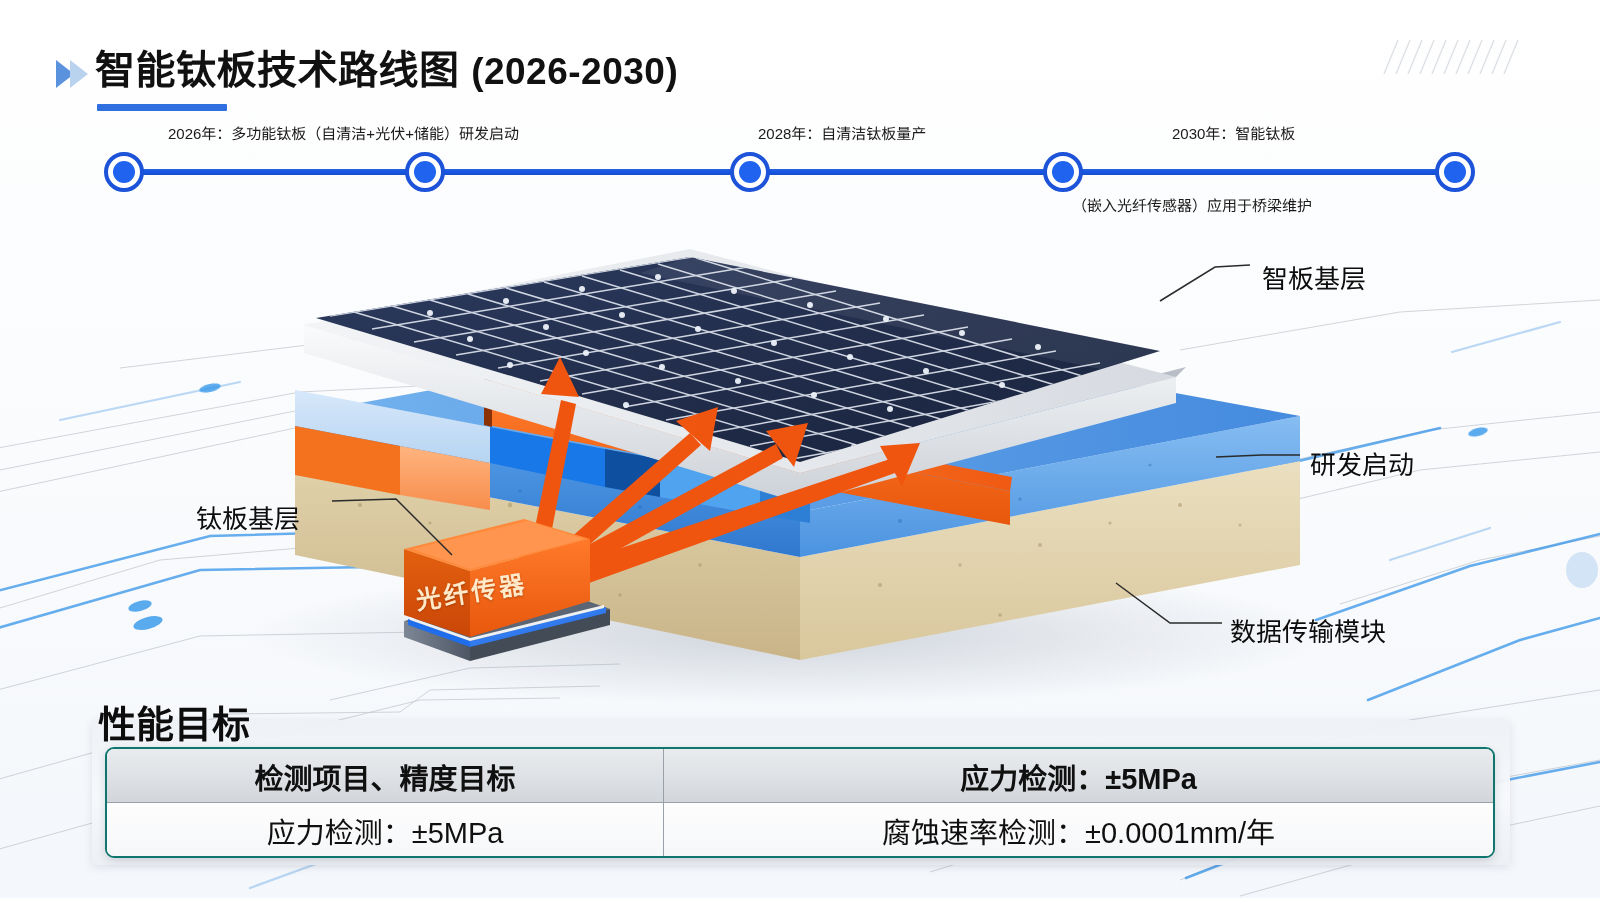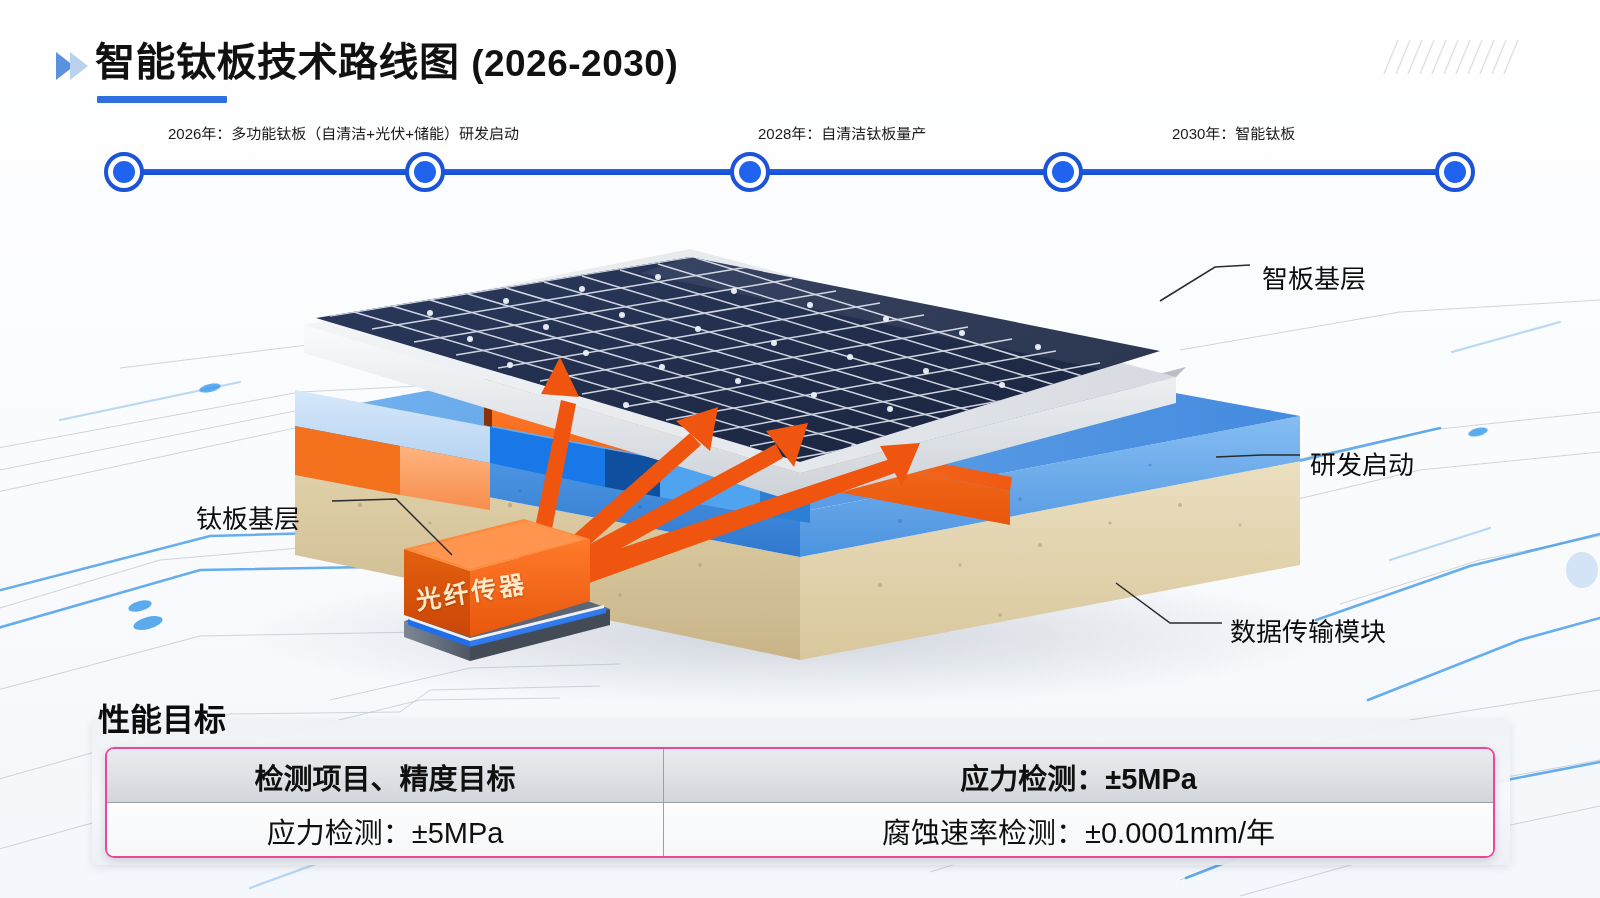--- a/index.html
+++ b/index.html
@@ -12,21 +12,21 @@
     position:relative;
     color:#111;
   }
   .stage{position:absolute;inset:0;width:1600px;height:898px;overflow:hidden;}
 
   
   .bg-circuit{position:absolute;inset:0;z-index:0;pointer-events:none;}
   .bg-hatch{position:absolute;left:1378px;top:34px;width:150px;height:46px;z-index:1;pointer-events:none;opacity:.55;}
 
   
-  .header{position:absolute;left:0;top:8px;width:1264px;height:112px;z-index:6;}
+  .header{position:absolute;left:0;top:16px;width:1264px;height:112px;z-index:6;}
   .title-bullet{
     position:absolute;left:52px;top:38px;width:40px;height:40px;
   }
   .page-title{
     position:absolute;left:95px;top:22px;
     font-size:40px;font-weight:bold;letter-spacing:.5px;
     white-space:nowrap;color:#111;
     font-family:"Liberation Sans","DejaVu Sans",sans-serif;
   }
   .page-title .years{font-size:37px;}
@@ -75,32 +75,32 @@
     font-size:25px;font-weight:bold;color:#ffe9c9;
     letter-spacing:3px;
     transform:rotate(-9deg);
     text-shadow:0 1px 2px rgba(120,40,0,.55);
     white-space:nowrap;
   }
 
   
   .perf-title{
     position:absolute;left:98px;top:694px;z-index:8;
-    font-size:32px;font-weight:bold;color:#0d0d0d;white-space:nowrap;
+    font-size:38px;font-weight:bold;color:#0d0d0d;white-space:nowrap;
   }
   .table-shadowpane{
     position:absolute;left:92px;top:720px;width:1418px;height:145px;z-index:5;
     background:linear-gradient(180deg,rgba(238,241,245,.96) 0%,rgba(246,248,251,.96) 55%,rgba(236,239,244,.96) 100%);
     border-radius:3px;
     box-shadow:0 2px 10px rgba(60,70,90,.13);
   }
   .perf-table{
     position:absolute;left:105px;top:747px;width:1390px;z-index:6;
     border-collapse:separate;border-spacing:0;
-    border:2px solid #ec4899;border-radius:9px;
+    border:2px solid #0f766e;border-radius:9px;
     overflow:hidden;
     background:#fff;
     box-shadow:0 3px 9px rgba(50,60,80,.18);
   }
   .perf-table td{
     text-align:center;vertical-align:middle;
     font-size:29px;color:#101010;font-weight:500;
     padding:0;height:53px;
     border-right:1px solid #9aa0a7;
     border-bottom:1px solid #9aa0a7;
@@ -209,20 +209,21 @@
 
     <div class="tl-dot" style="left:124px;"></div>
     <div class="tl-dot" style="left:425px;"></div>
     <div class="tl-dot" style="left:750px;"></div>
     <div class="tl-dot" style="left:1063px;"></div>
     <div class="tl-dot" style="left:1455px;"></div>
 
     <div class="tl-label above" style="left:168px;top:10px;">2026年：多功能钛板（自清洁+光伏+储能）研发启动</div>
     <div class="tl-label above" style="left:758px;top:10px;">2028年：自清洁钛板量产</div>
     <div class="tl-label above" style="left:1172px;top:10px;">2030年：智能钛板</div>
+    <div class="tl-label below" style="left:1072px;top:82px;">（嵌入光纤传感器）应用于桥梁维护</div>
   </div>
 
   <svg class="illus" viewBox="0 0 1600 500" width="1600" height="500">
     <defs>
 
       <linearGradient id="cellGrad" x1="0" y1="0" x2="1" y2="1">
         <stop offset="0%" stop-color="#2c3b60"></stop>
         <stop offset="40%" stop-color="#24304f"></stop>
         <stop offset="100%" stop-color="#18223c"></stop>
       </linearGradient>

